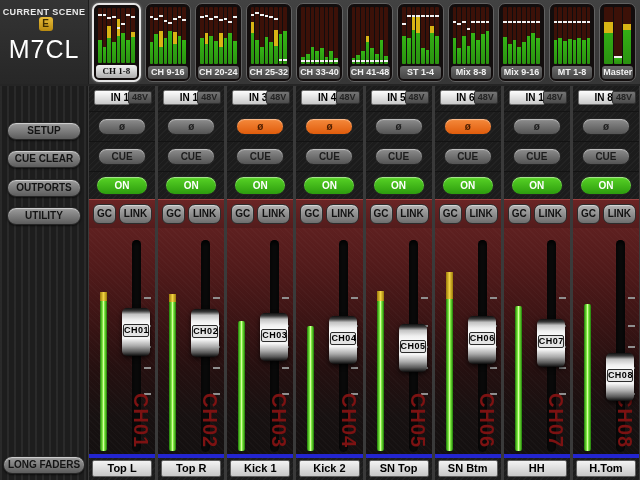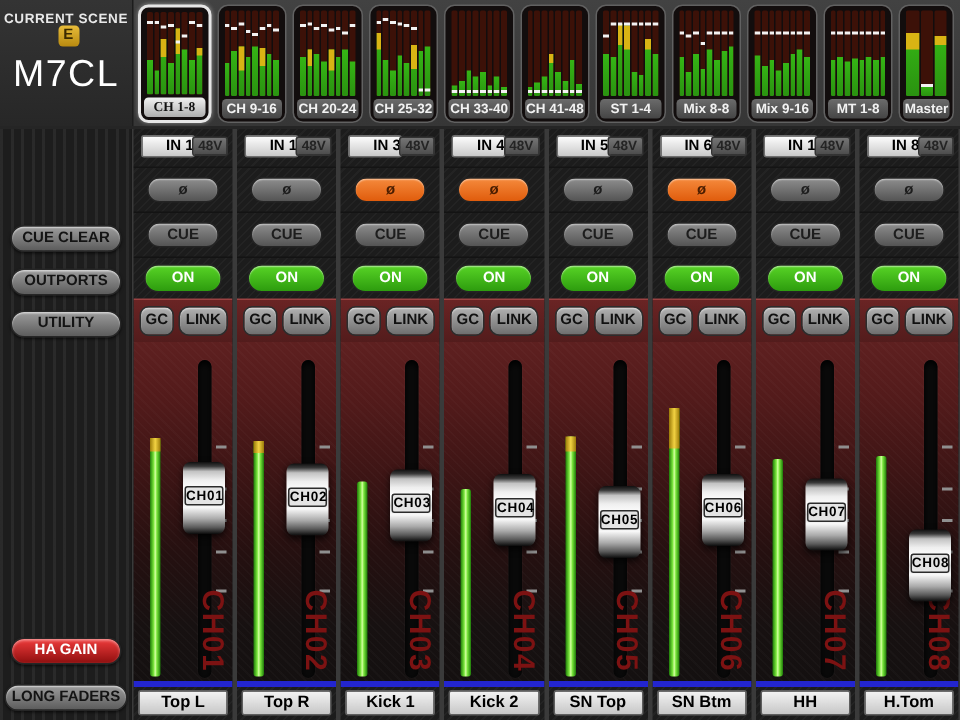--- a/index.html
+++ b/index.html
@@ -543,24 +543,24 @@
               <div class="tpeak" style="height: 14.2857%;"></div>
             </div>
           </div>
         </div>
         <div class="tab-label">Master</div>
       </div>
     </div>
 </div>
 
 <div class="sidebar">
+  <div class="sb-btn" id="btn-setup">SETUP</div>
   <div class="sb-btn" id="btn-cueclear">CUE CLEAR</div>
   <div class="sb-btn" id="btn-outports">OUTPORTS</div>
   <div class="sb-btn" id="btn-utility">UTILITY</div>
-  <div class="sb-btn" id="btn-hagain">HA GAIN</div>
   <div class="sb-btn" id="btn-longfaders">LONG FADERS</div>
 </div>
 
 <div class="strips" id="strips">
     <div class="strip">
       <div class="row row-in">
         <div class="in-box">IN 1</div>
         <div class="v48">48V</div>
       </div>
       <div class="row row-phase">

